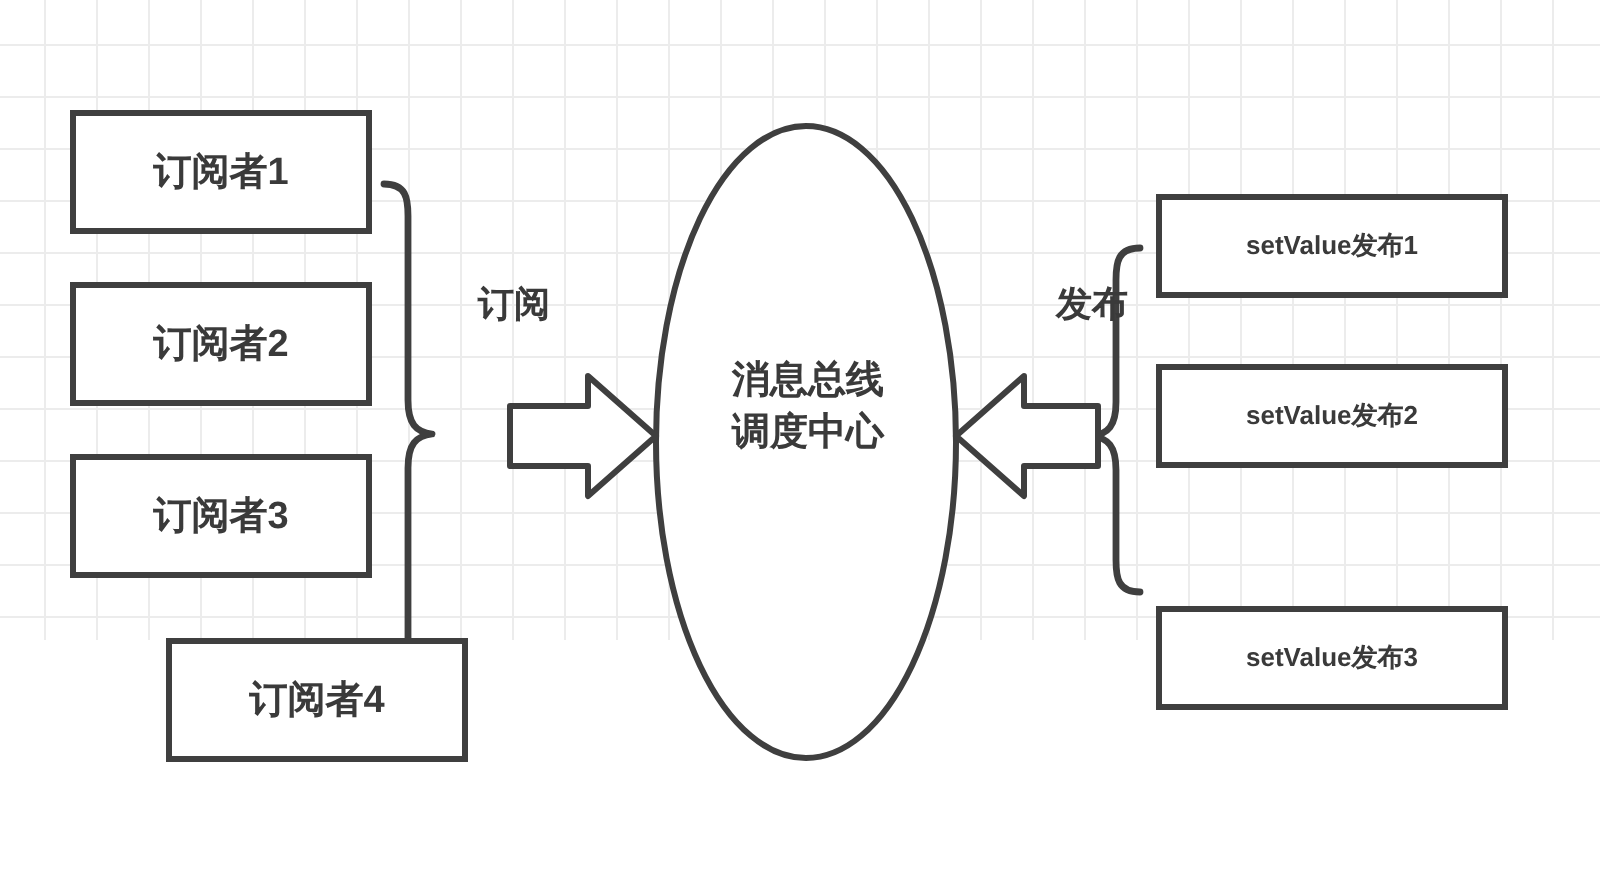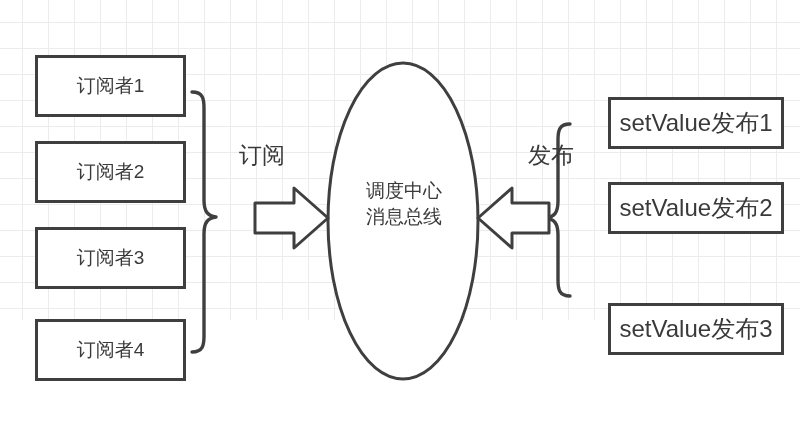--- a/index.html
+++ b/index.html
@@ -17,20 +17,21 @@
   #canvas {
     position: relative;
     width: 800px;
     height: 320px;
     background-color: #ffffff;
     background-image:
       linear-gradient(to right, #ececec 1px, transparent 1px),
       linear-gradient(to bottom, #ececec 1px, transparent 1px);
     background-size: 26px 26px;
     background-position: -4px -4px;
+    font-weight: bold;
   }
 
   #vector-layer {
     position: absolute;
     left: 0;
     top: 0;
     width: 800px;
     height: 438px;
   }
 
@@ -47,48 +48,48 @@
 
   .subscriber-box {
     left: 35px;
     width: 151px;
     height: 62px;
     font-size: 19px;
   }
   .sub-1 { top: 55px; }
   .sub-2 { top: 141px; text-align: right; }
   .sub-3 { top: 227px; text-align: right; }
-  .sub-4 { top: 319px; }
+  .sub-4 { top: 319px; margin-left: 48px; }
 
   .publisher-box {
-    left: 608px;
+    left: 578px;
     width: 176px;
     height: 52px;
-    font-size: 24px;
+    font-size: 13px;
   }
   .pub-1 { top: 97px; }
   .pub-2 { top: 182px; align-items: center; }
   .pub-3 { top: 267px; margin-top: 36px; }
 
   .hub-label {
     position: absolute;
     left: 333px;
     top: 178px;
     width: 142px;
     text-align: center;
     color: #3a3a3a;
     font-size: 19px;
     line-height: 26px;
   }
   .hub-label span { display: block; }
 
   .edge-label {
     position: absolute;
     color: #3a3a3a;
-    font-size: 23px;
+    font-size: 18px;
     white-space: nowrap;
   }
   .label-subscribe { left: 239px; top: 140px; }
   .label-publish  { left: 492px; top: 140px; margin-left: 36px; }
 </style>
 </head>
 <body>
 
 <div id="canvas">
 
@@ -146,20 +147,20 @@
     <span>setValue发布1</span>
   </div>
   <div class="node-box publisher-box pub-2">
     <span>setValue发布2</span>
   </div>
   <div class="node-box publisher-box pub-3">
     <span>setValue发布3</span>
   </div>
 
   <div class="hub-label">
+    <span>消息总线</span>
     <span>调度中心</span>
-    <span>消息总线</span>
   </div>
 
   <div class="edge-label label-subscribe">订阅</div>
   <div class="edge-label label-publish">发布</div>
 
 </div>
 
 </body></html>

